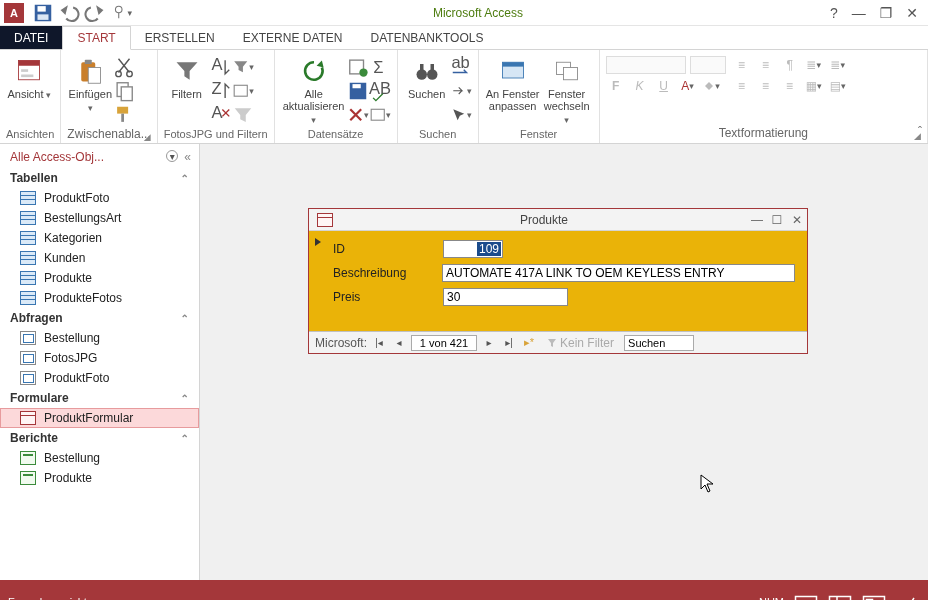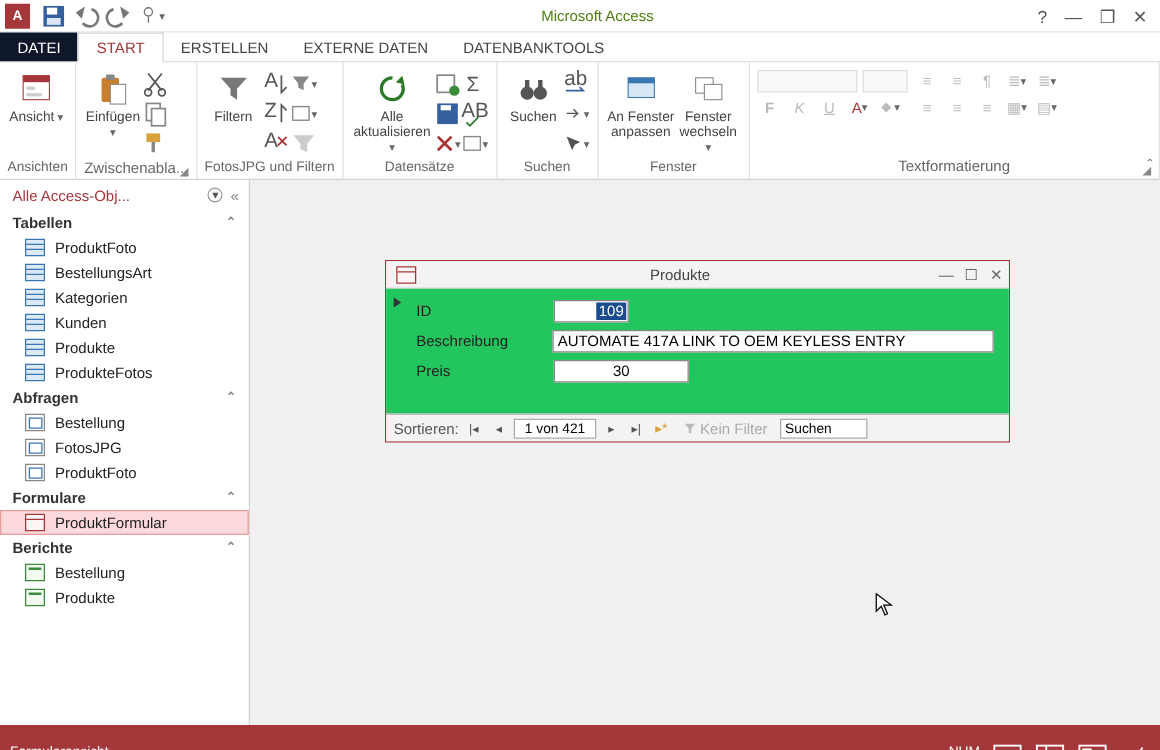--- a/index.html
+++ b/index.html
@@ -59,31 +59,31 @@
   .ico-report { border:1px solid #3b8b3b; background:#f1fbef; position:relative;}
   .ico-report::before{content:""; position:absolute; left:2px; right:2px; top:2px; height:2px; background:#3b8b3b;}
   
   .workspace { flex: 1; background: #f0f0f0; position: relative; }
   
   .win { position:absolute; left:108px; top:64px; width:500px; border:1px solid #a4373a; background:#f3f3f3; }
   .win .win-tb { height:22px; background:#f3f3f3; display:flex; align-items:center; border-bottom:1px solid #d4d4d4; }
   .win .win-tb .win-ico { width:16px; height:14px; margin:0 8px;}
   .win .win-tb .win-title { flex:1; text-align:center; color:#444;}
   .win .win-tb .wbtn { width:20px; text-align:center; color:#666; font-size:12px;}
-  .win .body-area { background:#22c55e; padding: 6px 0 0 0;}
+  .win .body-area { background:#eab308; padding: 6px 0 0 0;}
   .recmark { position:absolute; left:2px; top:26px; width:14px; height:100px; display:flex; align-items:flex-start; justify-content:center; padding-top:2px;}
   .recmark svg { width:10px; height:10px;}
   .frmrow { display:flex; align-items:center; padding: 3px 12px 3px 24px; gap:10px;}
   .frmrow .lbl { width:100px; color:#222;}
   .frmrow input { height:18px; border:1px solid #888; background:#fff; padding:0 3px; font-size:12px;}
   .idwrap { width:60px; position:relative;}
   .idwrap .box { width:60px; height:18px; border:1px solid #888; background:#fff; display:flex; align-items:center; justify-content:flex-end; padding-right:1px;}
   .idwrap .sel { background:#1a4b8c; color:#fff; padding:0 2px;}
   .frmrow input.desc { width:356px;}
-  .frmrow input.price { width:108px; text-align:center;}
+  .frmrow input.price { width:125px; text-align:left;}
   .spacer-row { height:22px;}
   .recordnav { height:22px; border-top:1px solid #c0c0c0; background:#f3f3f3; display:flex; align-items:center; gap:4px; padding:0 6px; font-size:11px; color:#555;}
   .recordnav .nbtn { width:16px; height:16px; display:flex; align-items:center; justify-content:center; color:#555; font-size:10px;}
   .recordnav .pos { width:66px; height:16px; border:1px solid #aaa; background:#fff; text-align:center; font-size:11px;}
   .recordnav .new { color:#d8a33a; font-size:11px;}
   .recordnav .filter { color:#aaa; display:flex; align-items:center; gap:3px; margin-left:6px;}
   .recordnav input.search { width:70px; height:16px; border:1px solid #aaa; background:#fff; font-size:11px; padding:0 3px; margin-left:6px;}
   
   .cursor { position:absolute; left:500px; top:330px; pointer-events:none;}
   
@@ -517,21 +517,21 @@
           <div class="lbl">Beschreibung</div>
           <input class="desc" value="AUTOMATE 417A LINK TO OEM KEYLESS ENTRY" style="">
         </div>
         <div class="frmrow">
           <div class="lbl">Preis</div>
           <input class="price" value="30" style="">
         </div>
         <div class="spacer-row"></div>
       </div>
       <div class="recordnav">
-        <span>Sortieren:</span>
+        <span>Microsoft:</span>
         <div class="nbtn">|◂</div>
         <div class="nbtn">◂</div>
         <input class="pos" value="1 von 421" style="">
         <div class="nbtn">▸</div>
         <div class="nbtn">▸|</div>
         <div class="nbtn new">▸*</div>
         <div class="filter">
           <svg width="10" height="10">
               <path d="M1 1h8l-3 4v4l-2-1V5z" fill="#bbb"></path>
             </svg>

